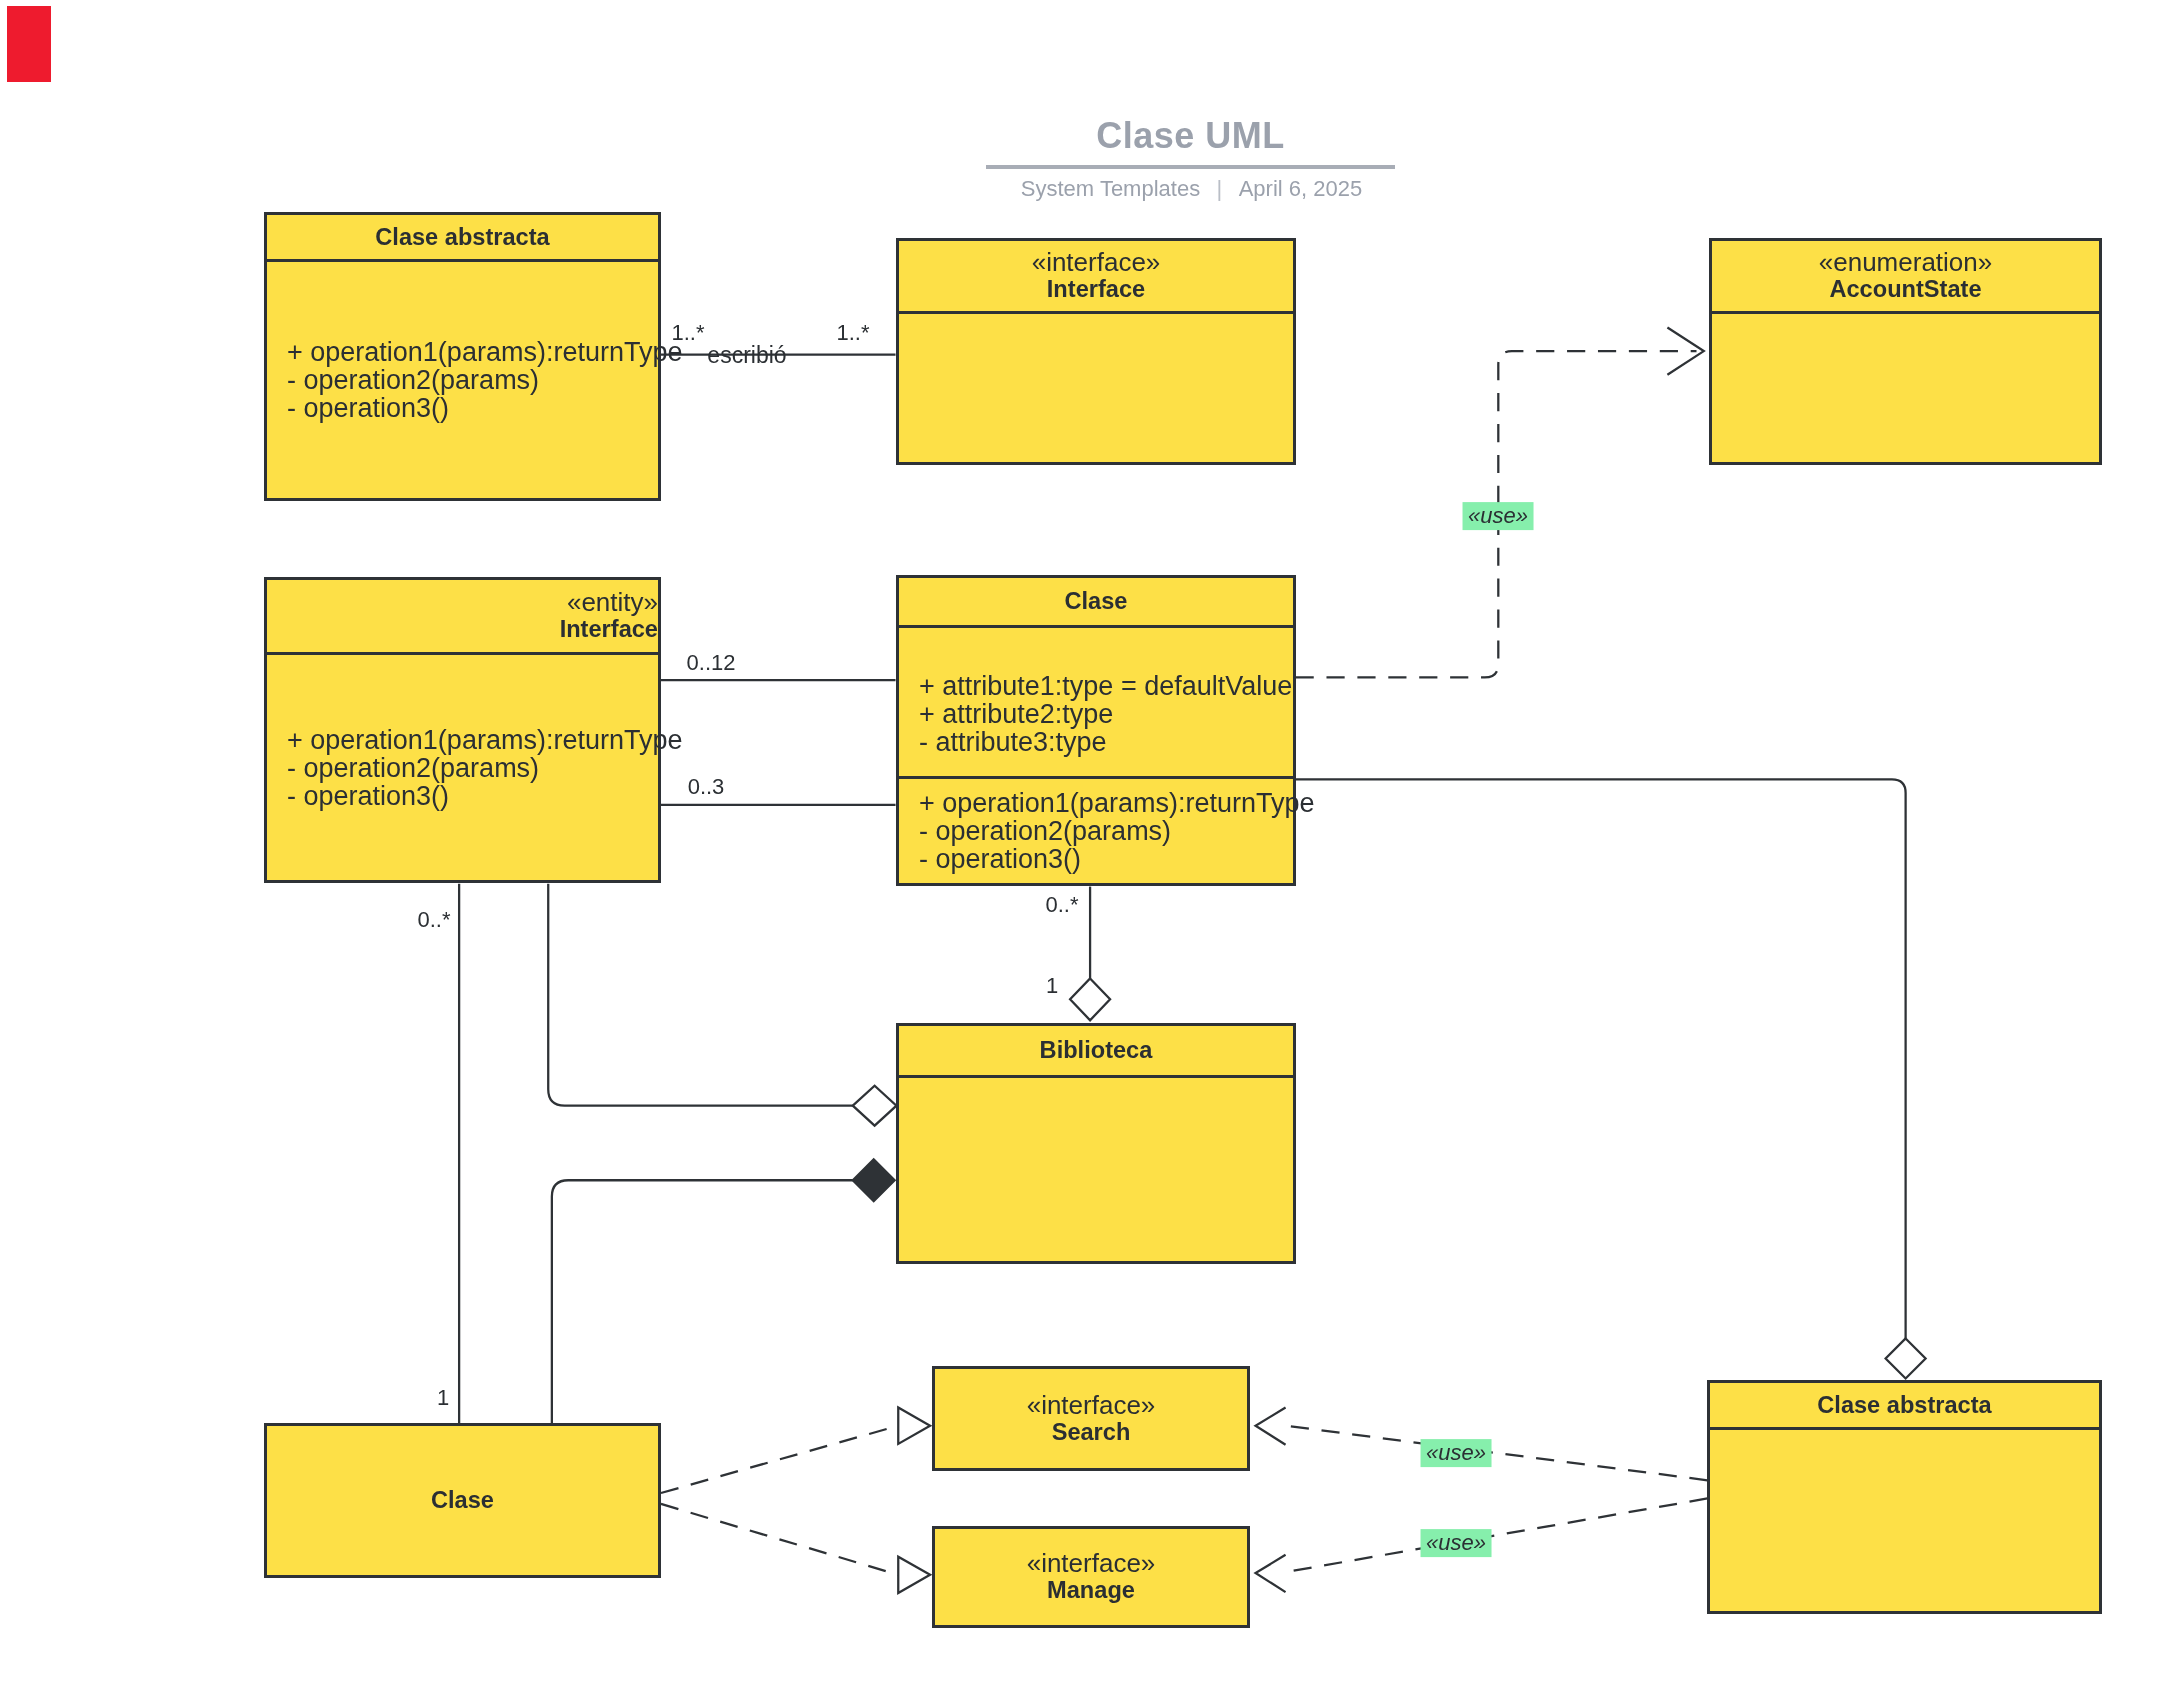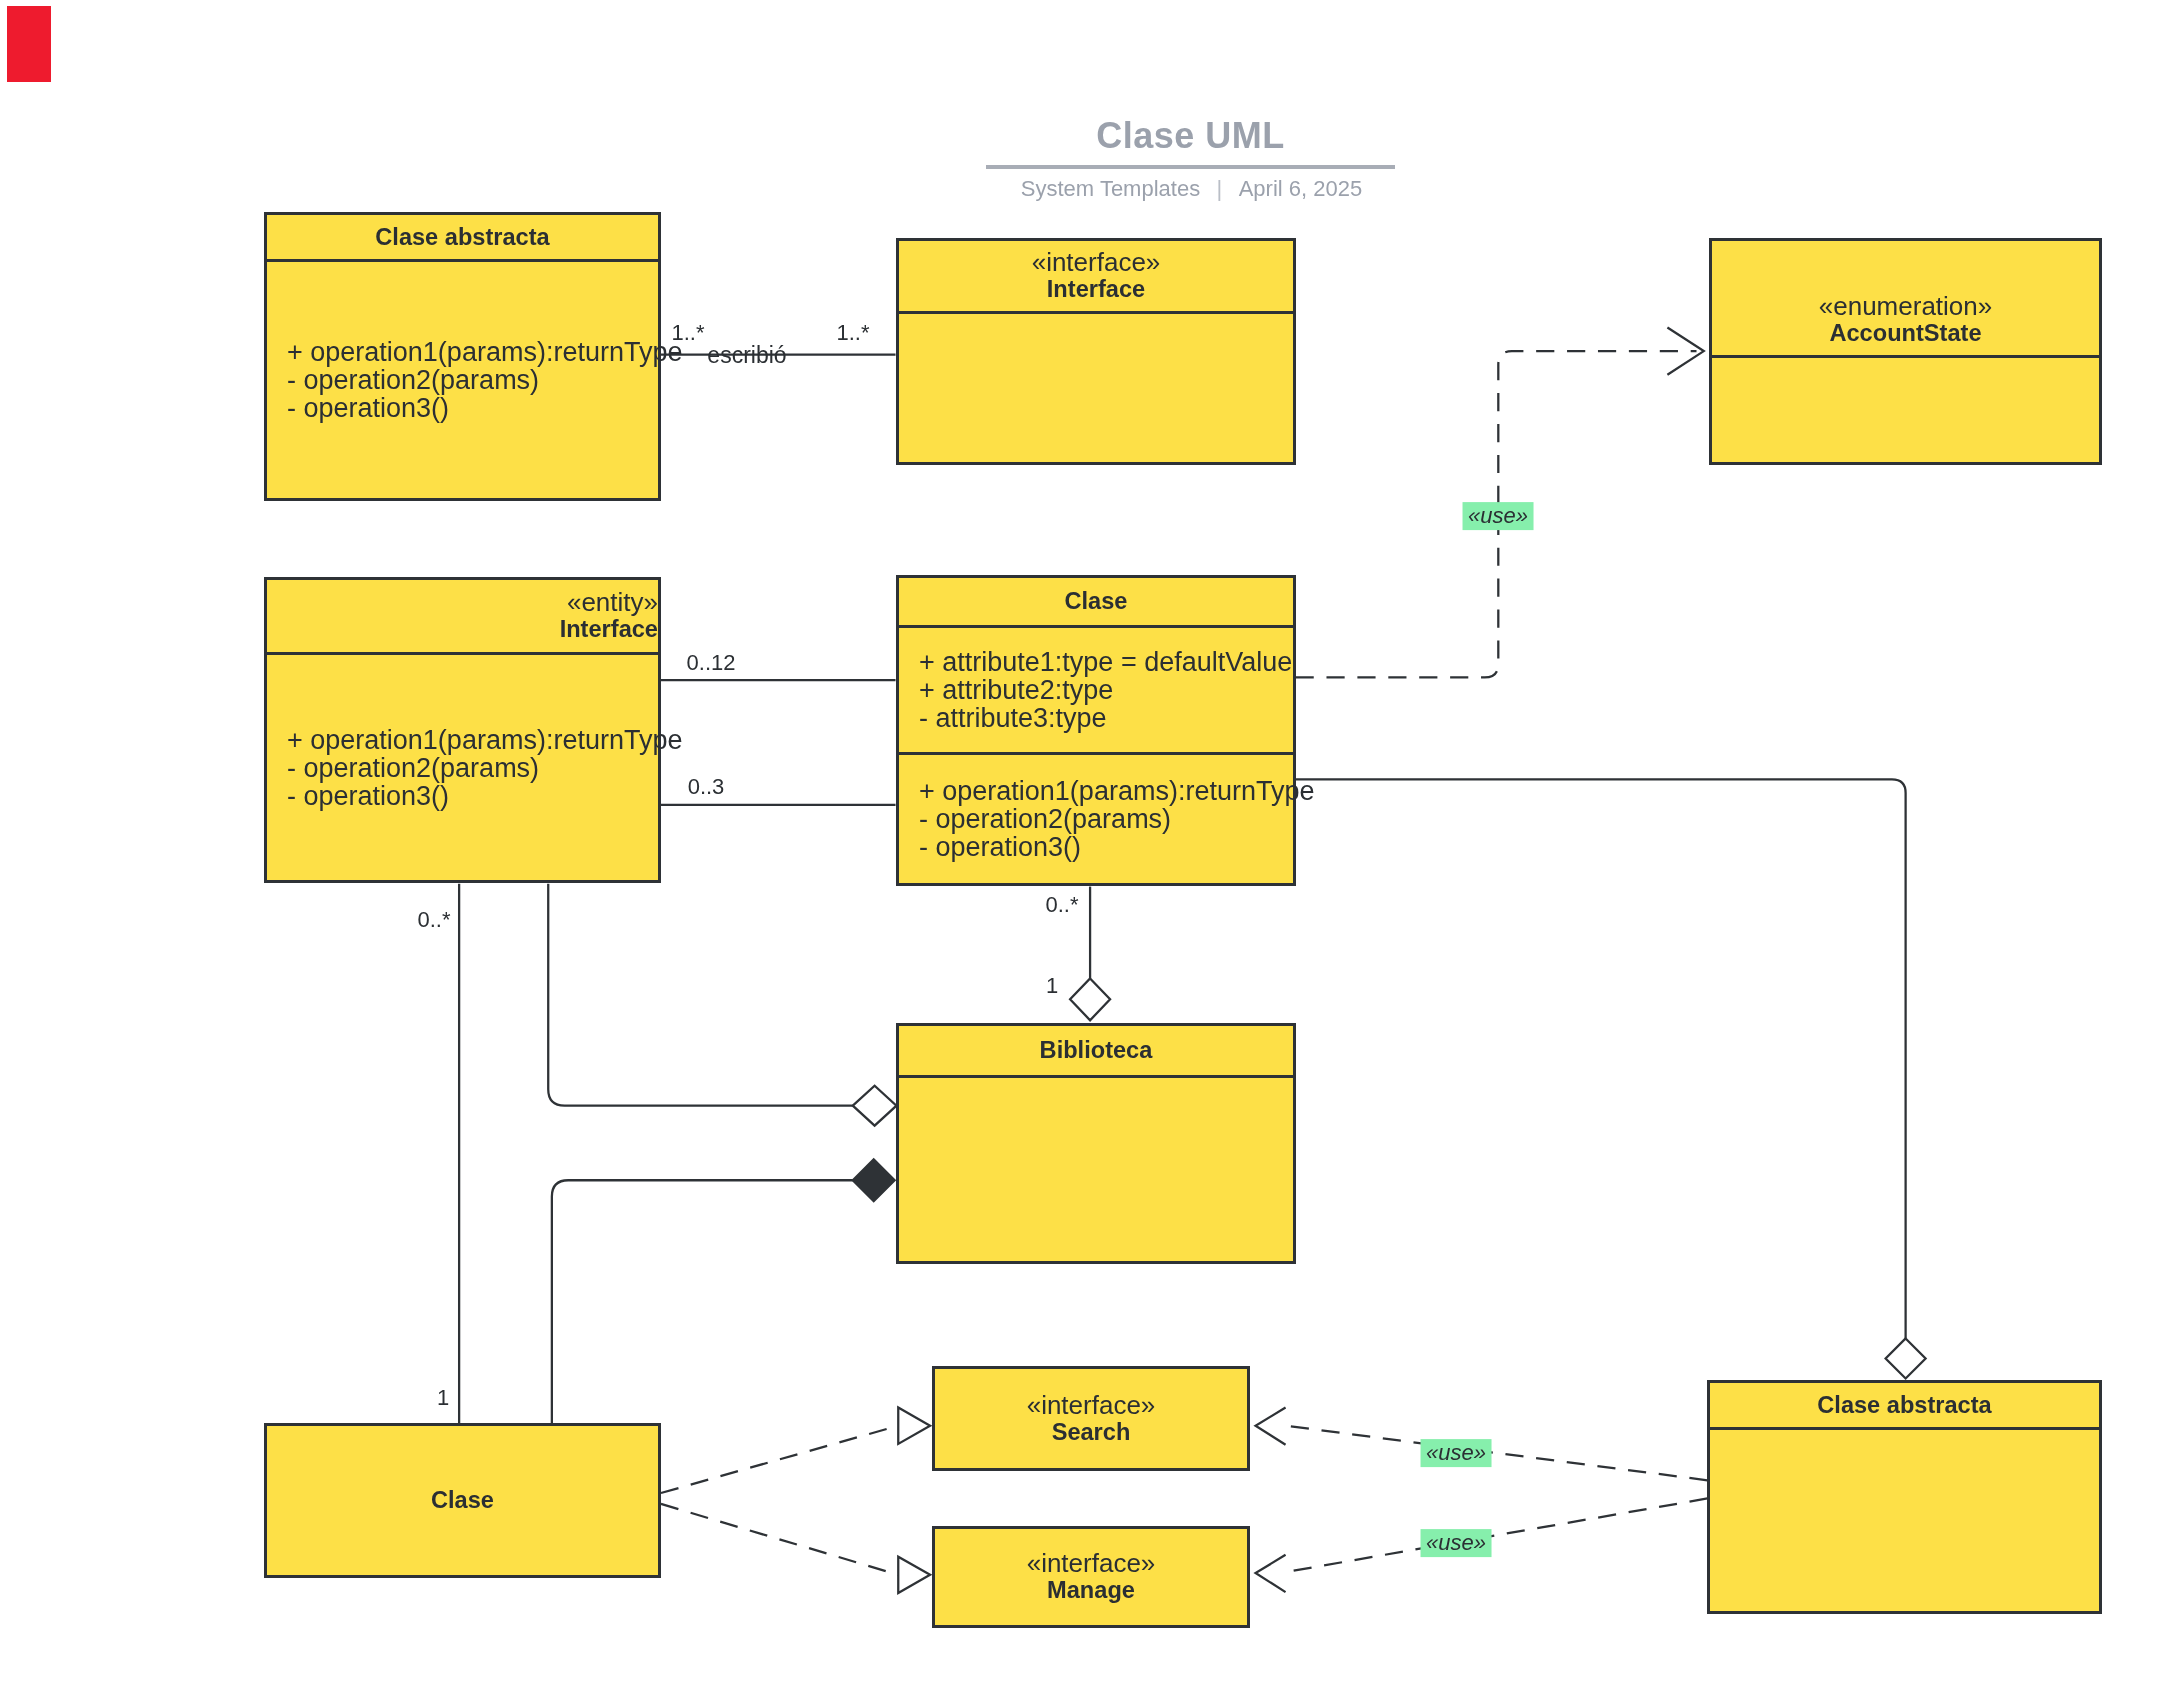--- a/index.html
+++ b/index.html
@@ -112,42 +112,42 @@
 
   <div class="uml-box" style="left:896px;top:238px;width:400px;height:227px;">
     <div class="uml-title" style="height:73px;">
       <span class="stereotype">«interface»</span>
       <span>Interface</span>
     </div>
     <div class="uml-body"></div>
   </div>
 
   <div class="uml-box" style="left:1709px;top:238px;width:393px;height:227px;">
-    <div class="uml-title" style="height:73px;margin-top:44px;">
+    <div class="uml-title" style="height:73px;">
       <span class="stereotype">«enumeration»</span>
       <span>AccountState</span>
     </div>
     <div class="uml-body"></div>
   </div>
 
   <div class="uml-box" style="left:264px;top:577px;width:397px;height:306px;">
     <div class="uml-title" style="height:75px;align-items:flex-end;">
       <span class="stereotype">«entity»</span>
       <span>Interface</span>
     </div>
     <div class="uml-body">
       <div class="member">+ operation1(params):returnType</div>
       <div class="member">- operation2(params)</div>
       <div class="member">- operation3()</div>
     </div>
   </div>
 
   <div class="uml-box" style="left:896px;top:575px;width:400px;height:311px;">
     <div class="uml-title" style="height:50px;">Clase</div>
-    <div class="uml-body uml-sep" style="flex:0 0 127px;">
+    <div class="uml-body uml-sep" style="flex:0 0 127px;margin-top:24px;">
       <div class="member">+ attribute1:type = defaultValue</div>
       <div class="member">+ attribute2:type</div>
       <div class="member">- attribute3:type</div>
     </div>
     <div class="uml-body">
       <div class="member">+ operation1(params):returnType</div>
       <div class="member">- operation2(params)</div>
       <div class="member">- operation3()</div>
     </div>
   </div>

